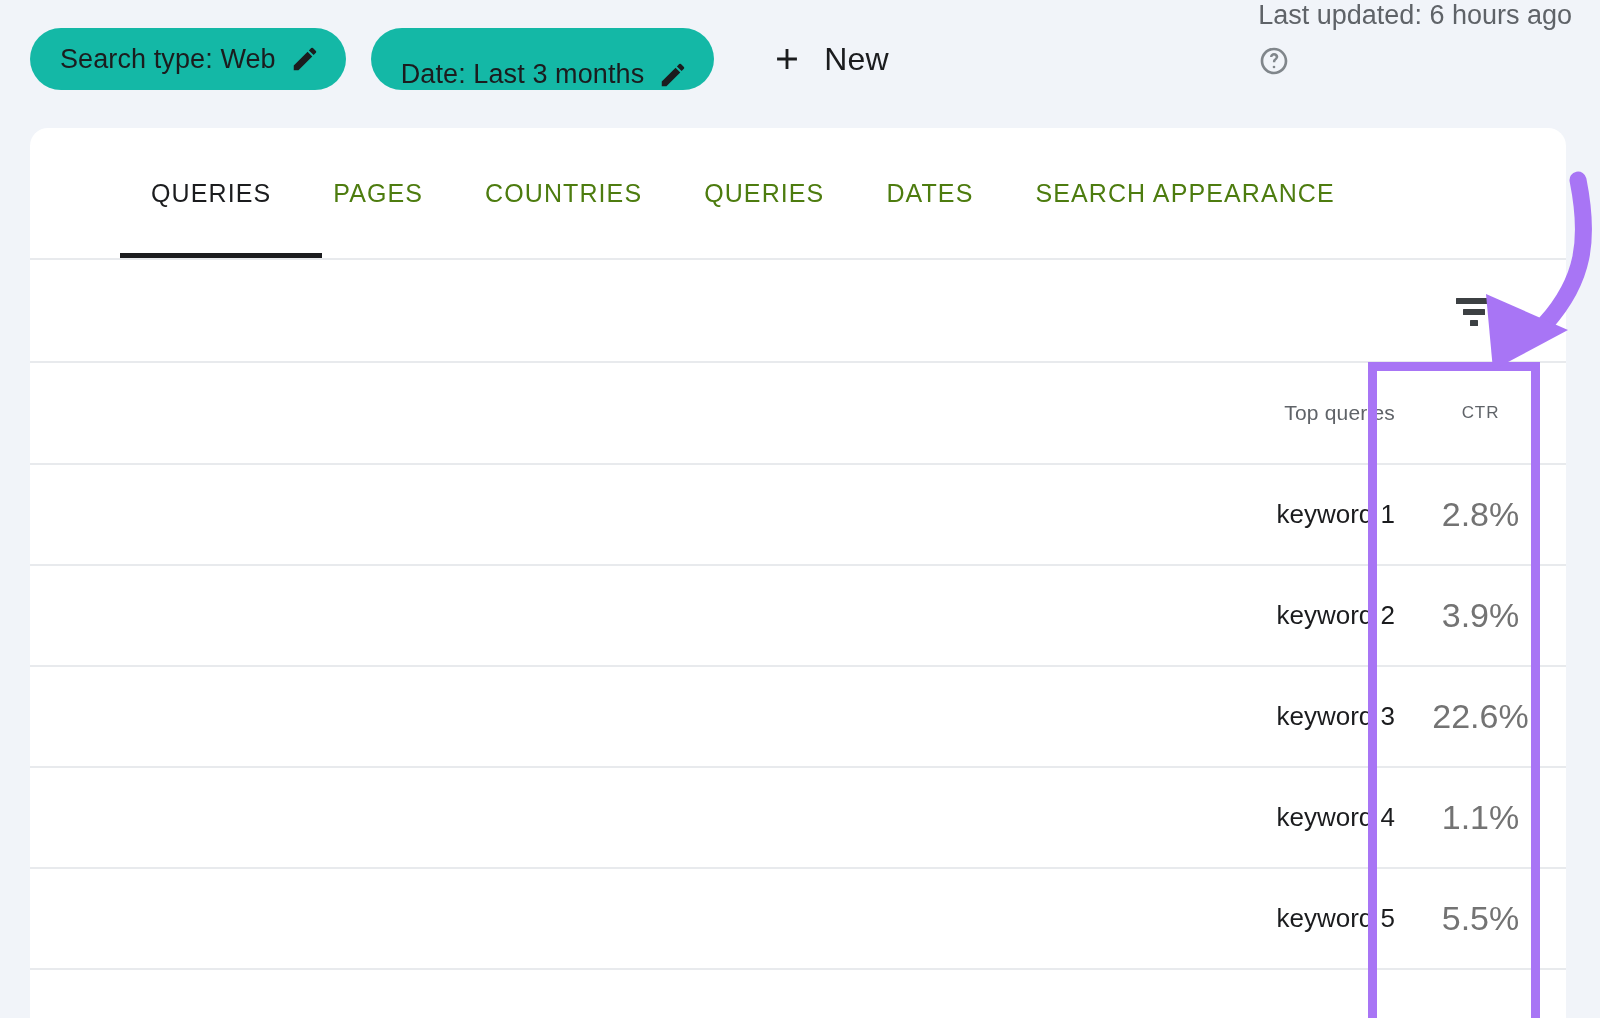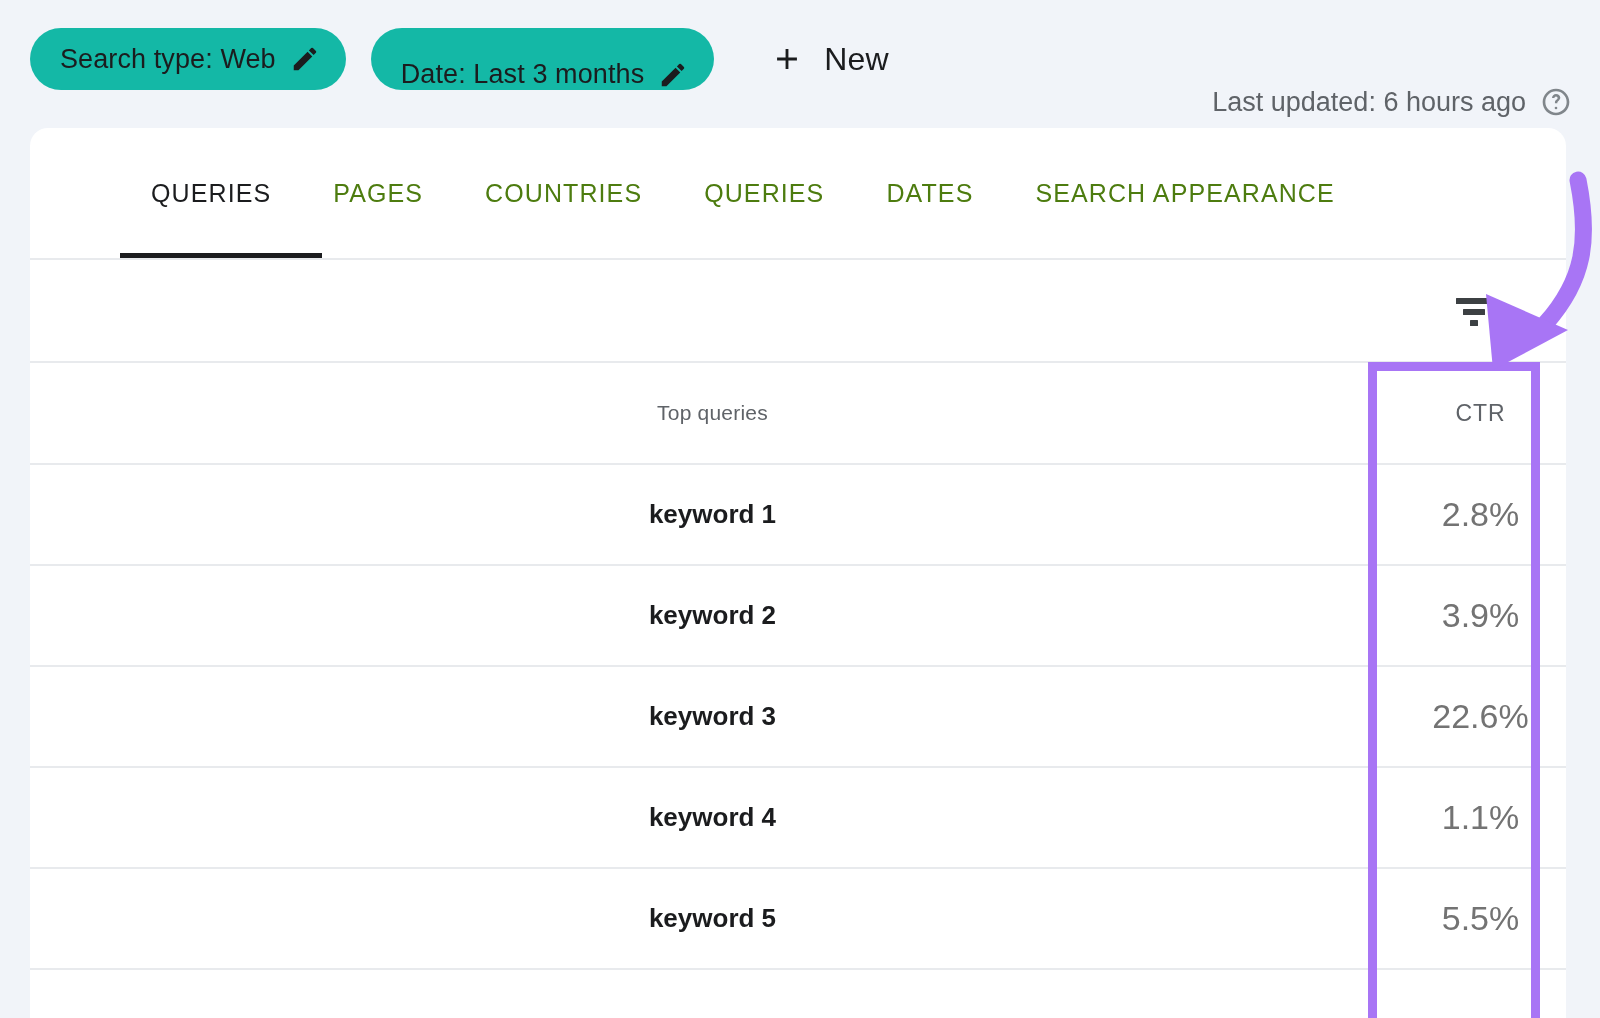--- a/index.html
+++ b/index.html
@@ -57,22 +57,23 @@
     font-size: 32px;
     color: #1b1c1e;
     letter-spacing: 0.2px;
   }
 
   #last-updated {
     position: absolute;
     right: 28px;
     top: 0; height: 118px;
     display: flex;
-    align-items: flex-end;
+    align-items: flex-start;
     gap: 14px;
+    flex-direction: column;
   }
   #last-updated .lu-text {
     font-size: 27px;
     color: #5f6368;
     white-space: nowrap;
   }
   .help-icon { width: 32px; height: 32px; display:block; }
 
   
   #report-card {
@@ -137,45 +138,44 @@
     border-collapse: collapse;
     table-layout: fixed;
   }
   #results-table th, #results-table td {
     border-bottom: 2px solid #e8eaed;
     height: 101px;
     padding: 0;
     vertical-align: middle;
   }
   th.col-query, td.col-query {
-    text-align: center;
+    text-align: right;
     padding-left: 80px;
     width: 1365px;
   }
   th.col-ctr, td.col-ctr {
     text-align: center;
     width: 171px;
   }
   th.col-query {
     font-size: 21px;
     font-weight: 400;
     color: #5f6368;
     letter-spacing: 0.2px;
   }
   th.col-ctr {
-    font-size: 23px;
+    font-size: 17px;
     font-weight: 400;
     color: #5f6368;
     letter-spacing: 0.9px;
   }
   thead tr th { height: 123px; }
   td.col-query {
     font-size: 26px;
     color: #1b1c1e;
-    font-weight: bold;
   }
   td.col-ctr {
     font-size: 34px;
     color: #737373;
   }
 
   
   #annotation-layer {
     position: absolute;
     left: 0; top: 0;

